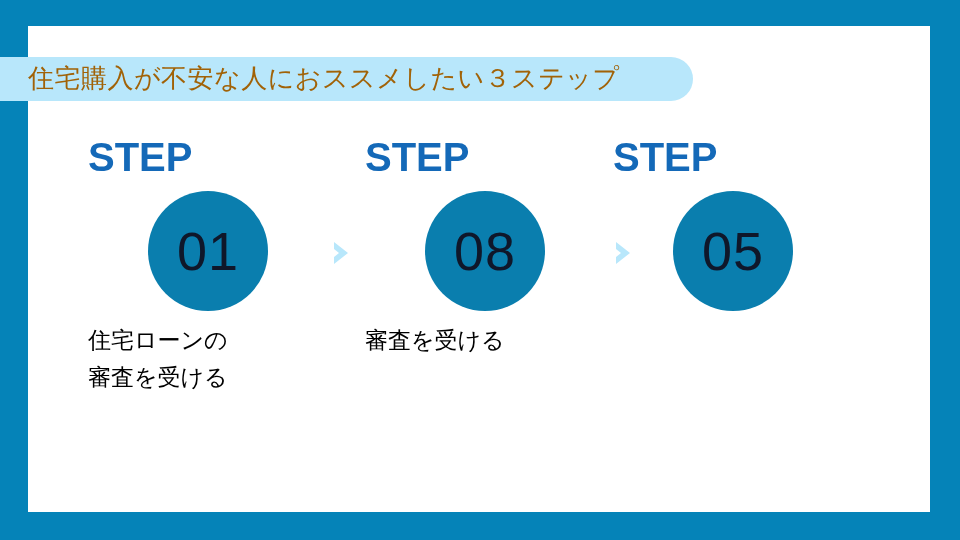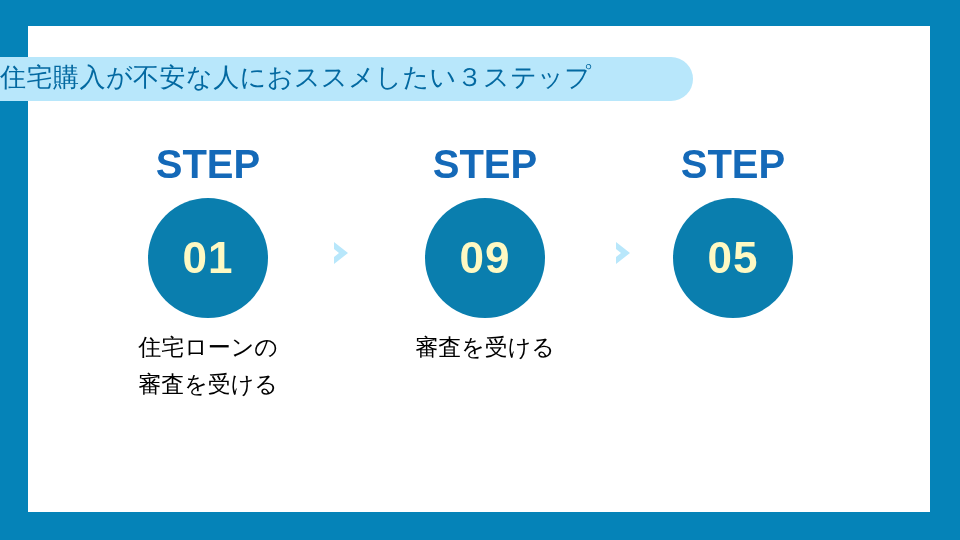--- a/index.html
+++ b/index.html
@@ -39,42 +39,43 @@
     width: 693px;
     height: 44px;
     background: #b8e7fb;
     border-top-right-radius: 22px;
     border-bottom-right-radius: 22px;
     display: flex;
     align-items: center;
     z-index: 5;
   }
   .title-text {
-    font-family: Liberation Mono, monospace;
+    margin-left: 28px;
+    font-family: Liberation Serif, serif;
     font-size: 26px;
     line-height: 44px;
-    color: #0369a1;
+    color: #a16207;
     letter-spacing: 0.5px;
     white-space: nowrap;
   }
 
   
   .steps-row {
     position: absolute;
     left: 28px;
     top: 126px;
     width: 902px;
     height: 300px;
   }
 
   .step {
     position: absolute;
-    top: 15px;
+    top: 8px;
     width: 240px;
-    text-align: center;
+    text-align: left;
   }
   .step-1 { left: 60px; }
   .step-2 { left: 337px; }
   .step-3 { left: 585px; }
 
   .step-label {
     font-family: "Liberation Sans", sans-serif;
     font-size: 40px;
     font-weight: 700;
     color: #1469b8;
@@ -88,23 +89,23 @@
     height: 120px;
     border-radius: 50%;
     background: #0a7eae;
     margin: 11px auto 0 auto;
     display: flex;
     align-items: center;
     justify-content: center;
   }
   .step-number {
     font-family: "Liberation Sans", sans-serif;
-    font-size: 44px;
-    font-weight: 700;
-    color: #fef9c3;
+    font-size: 54px;
+    font-weight: 400;
+    color: #0f172a;
     line-height: 54px;
     letter-spacing: 1px;
   }
 
   .step-caption {
     margin-top: 11px;
     font-family: "DejaVu Sans", "Liberation Sans", sans-serif;
     font-size: 23px;
     line-height: 37px;
     color: #000000;
@@ -146,21 +147,21 @@
 
     <div class="chevron chevron-1">
       <svg width="34" height="34" viewBox="0 0 34 34" aria-hidden="true">
         <path d="M10 6 L24 17 L10 28 L10 21 L15 17 L10 13 Z" fill="#b8e7fb"></path>
       </svg>
     </div>
 
     <div class="step step-2">
       <div class="step-label">STEP</div>
       <div class="step-circle">
-        <span class="step-number">09</span>
+        <span class="step-number">08</span>
       </div>
       <div class="step-caption">審査を受ける</div>
     </div>
 
     <div class="chevron chevron-2">
       <svg width="34" height="34" viewBox="0 0 34 34" aria-hidden="true">
         <path d="M10 6 L24 17 L10 28 L10 21 L15 17 L10 13 Z" fill="#b8e7fb"></path>
       </svg>
     </div>
 

